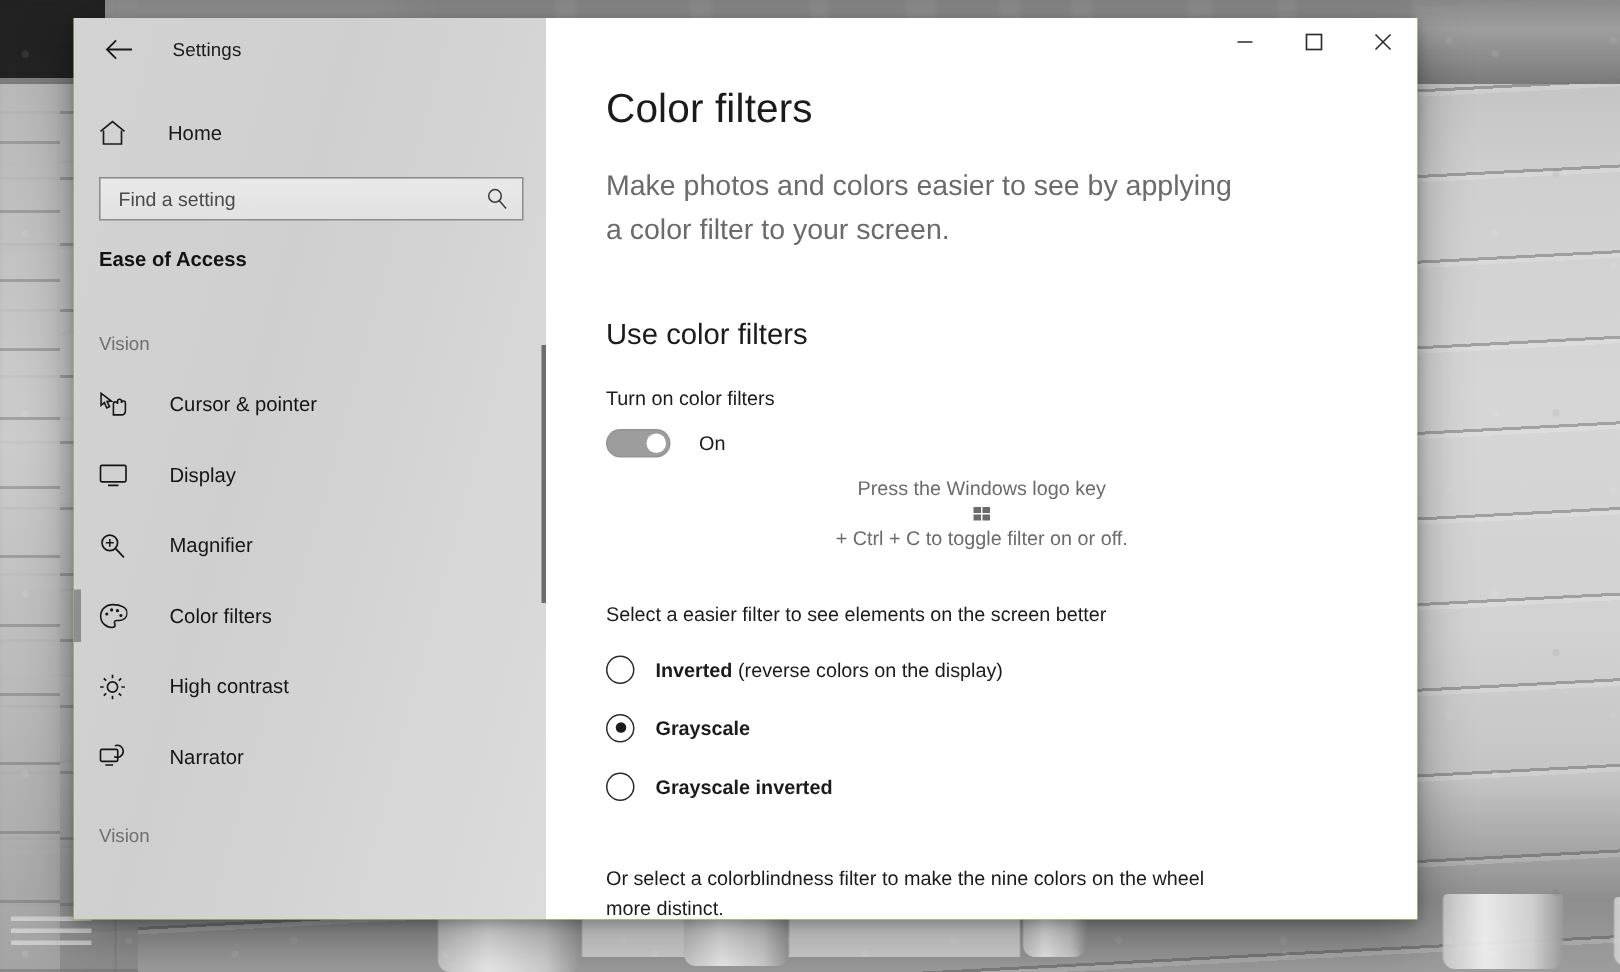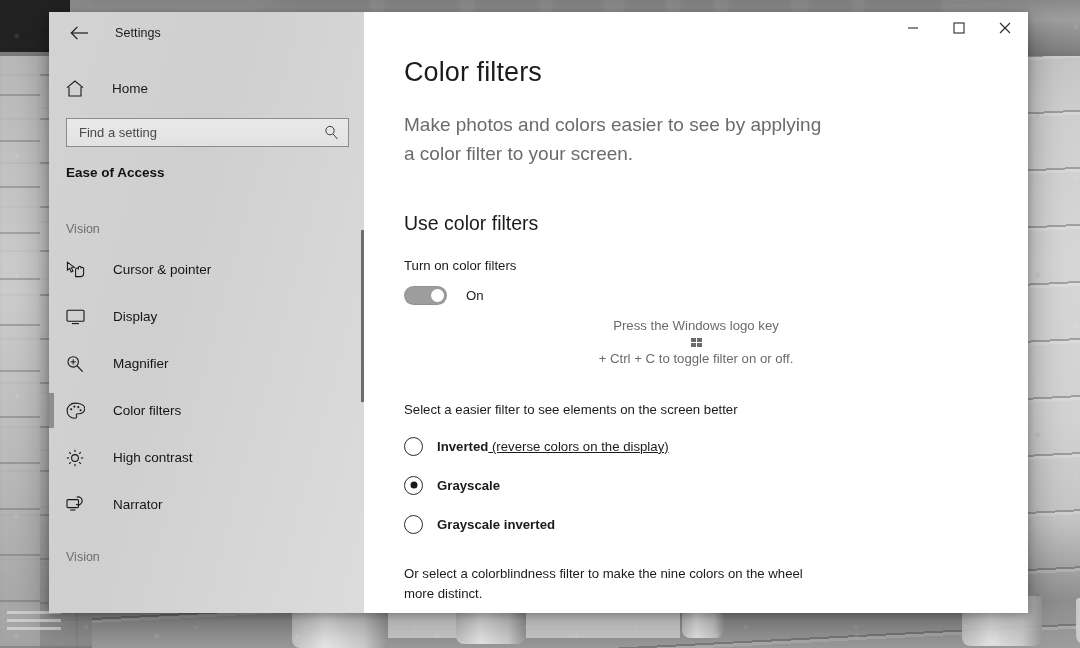--- a/index.html
+++ b/index.html
@@ -107,21 +107,21 @@
       radial-gradient(circle at 46% 72%, rgba(0,0,0,.10) 0 2px, transparent 3px),
       radial-gradient(circle at 78% 18%, rgba(255,255,255,.14) 0 2px, transparent 3px);
     background-size: 140px 120px, 190px 160px, 110px 150px;
     opacity: .5;
   }
 
   
   #settings-window {
     position: absolute;
     left: 49px; top: 12px;
-    width: 979px; height: 601px;
+    width: 896px; height: 601px;
     box-shadow: 0 10px 34px rgba(0,0,0,.35), 0 2px 8px rgba(0,0,0,.25);
     display: flex;
     background: #84cc16;
     overflow: hidden;
   }
 
   
   #nav-pane {
     position: relative;
     width: 315px; height: 601px;
@@ -294,24 +294,24 @@
     position: relative;
   }
   .radio.checked::after {
     content: ""; position: absolute;
     left: 50%; top: 50%; transform: translate(-50%,-50%);
     width: 7px; height: 7px; border-radius: 50%;
     background: #1b1b1b;
   }
   .radio-label { font-size: 13.2px; color: #1b1b1b; margin-left: 14px; }
   .radio-label b { font-weight: bold; }
-  .radio-label span.norm { font-weight: normal; text-decoration: underline; }
+  .radio-label span.norm { font-weight: normal; }
   .closing-note {
     font-size: 13.2px; color: #1b1b1b; line-height: 1.55;
-    margin: 30px 0 0 0; max-width: 425px;
+    margin: 42px 0 0 0; max-width: 425px;
   }
 </style>
 </head>
 <body>
 
 <div id="desktop">
   <div class="bg-layer bg-wall"></div>
   <div class="bg-layer bg-planks"></div>
   <div class="bg-layer bg-stone-left"></div>
   <div class="bg-layer bg-stone-right"></div>

